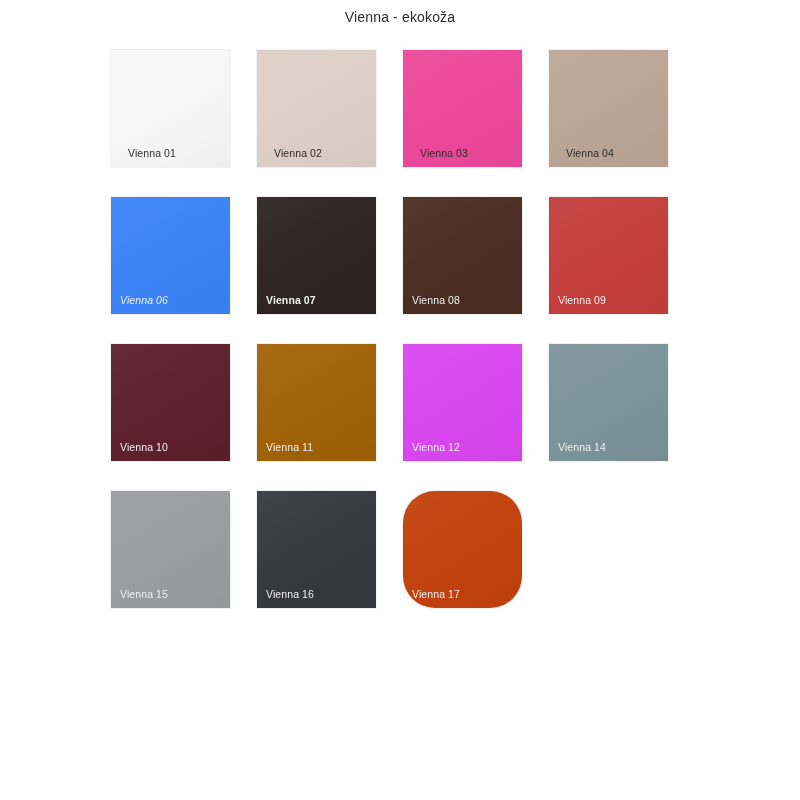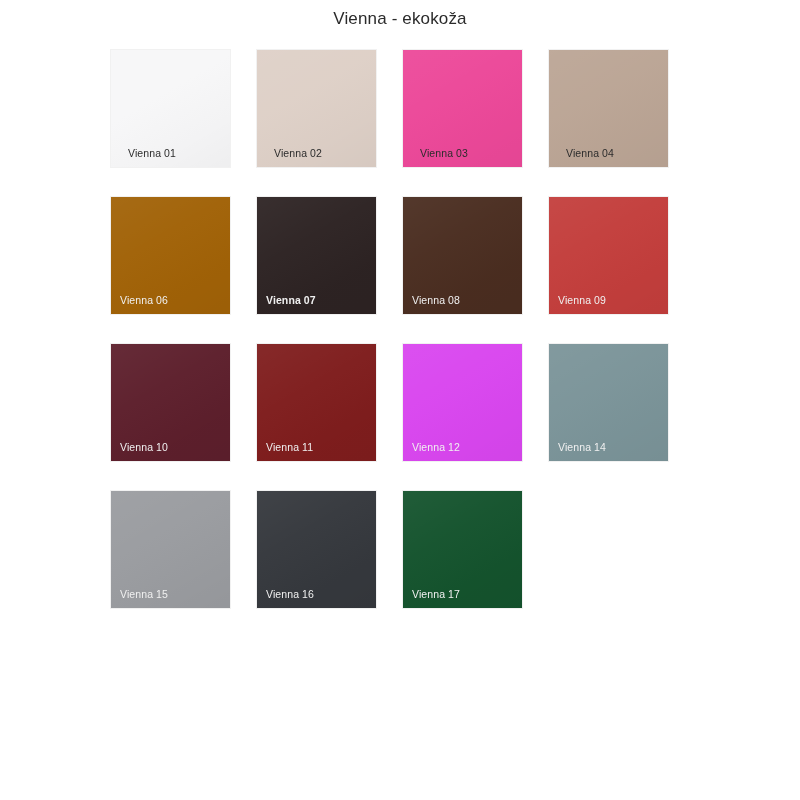--- a/index.html
+++ b/index.html
@@ -20,21 +20,21 @@
     width: 800px;
     height: 800px;
     background: #ffffff;
   }
   .page-title {
     position: absolute;
     top: 9px;
     left: 0;
     width: 800px;
     text-align: center;
-    font-size: 17px;
+    font-size: 14px;
     font-weight: 400;
     color: #2b2b2b;
     letter-spacing: 0.15px;
     white-space: nowrap;
   }
   .swatch-grid {
     position: absolute;
     top: 50px;
     left: 111px;
     width: 590px;
@@ -91,59 +91,59 @@
         <div class="swatch-label label-dark" style="color: rgb(44, 44, 44);">Vienna 02</div>
       </div>
       <div class="swatch" style="background-color: #ec4899; padding-left: 31px;">
         <div class="swatch-sheen"></div>
         <div class="swatch-label label-dark" style="color: rgb(44, 44, 44);">Vienna 03</div>
       </div>
       <div class="swatch" style="background-color: rgb(187, 165, 149);">
         <div class="swatch-sheen"></div>
         <div class="swatch-label label-dark" style="color: rgb(44, 44, 44);">Vienna 04</div>
       </div>
-      <div class="swatch" style="background-color: #a16207;">
+      <div class="swatch" style="background-color: #3b82f6; font-style: italic;">
         <div class="swatch-sheen"></div>
         <div class="swatch-label label-light" style="color: rgb(240, 240, 240);">Vienna 06</div>
       </div>
       <div class="swatch" style="background-color: rgb(45, 35, 35);">
         <div class="swatch-sheen"></div>
         <div class="swatch-label label-light" style="color: rgb(240, 240, 240); font-weight: bold;">Vienna 07</div>
       </div>
       <div class="swatch" style="background-color: rgb(74, 45, 32);">
         <div class="swatch-sheen"></div>
         <div class="swatch-label label-light" style="color: rgb(240, 240, 240);">Vienna 08</div>
       </div>
       <div class="swatch" style="background-color: rgb(195, 62, 60);">
         <div class="swatch-sheen"></div>
         <div class="swatch-label label-light" style="color: rgb(240, 240, 240);">Vienna 09</div>
       </div>
       <div class="swatch" style="background-color: rgb(93, 31, 44); text-align: center;">
         <div class="swatch-sheen"></div>
         <div class="swatch-label label-light" style="color: rgb(240, 240, 240);">Vienna 10</div>
       </div>
-      <div class="swatch" style="background-color: #7f1d1d;">
+      <div class="swatch" style="background-color: #a16207;">
         <div class="swatch-sheen"></div>
         <div class="swatch-label label-light" style="color: rgb(240, 240, 240);">Vienna 11</div>
       </div>
       <div class="swatch" style="background-color: #d946ef;">
         <div class="swatch-sheen"></div>
         <div class="swatch-label label-light" style="color: rgb(240, 240, 240);">Vienna 12</div>
       </div>
       <div class="swatch" style="background-color: rgb(123, 148, 153);">
         <div class="swatch-sheen"></div>
         <div class="swatch-label label-light" style="color: rgb(240, 240, 240);">Vienna 14</div>
       </div>
       <div class="swatch" style="background-color: rgb(154, 156, 160);">
         <div class="swatch-sheen"></div>
         <div class="swatch-label label-light" style="color: rgb(240, 240, 240);">Vienna 15</div>
       </div>
       <div class="swatch" style="background-color: rgb(53, 56, 61);">
         <div class="swatch-sheen"></div>
         <div class="swatch-label label-light" style="color: rgb(240, 240, 240);">Vienna 16</div>
       </div>
-      <div class="swatch" style="background-color: #14532d;">
+      <div class="swatch" style="background-color: #c2410c; border-radius: 32px;">
         <div class="swatch-sheen"></div>
         <div class="swatch-label label-light" style="color: rgb(240, 240, 240);">Vienna 17</div>
       </div>
     </div>
 
 </div>
 
 </body></html>

